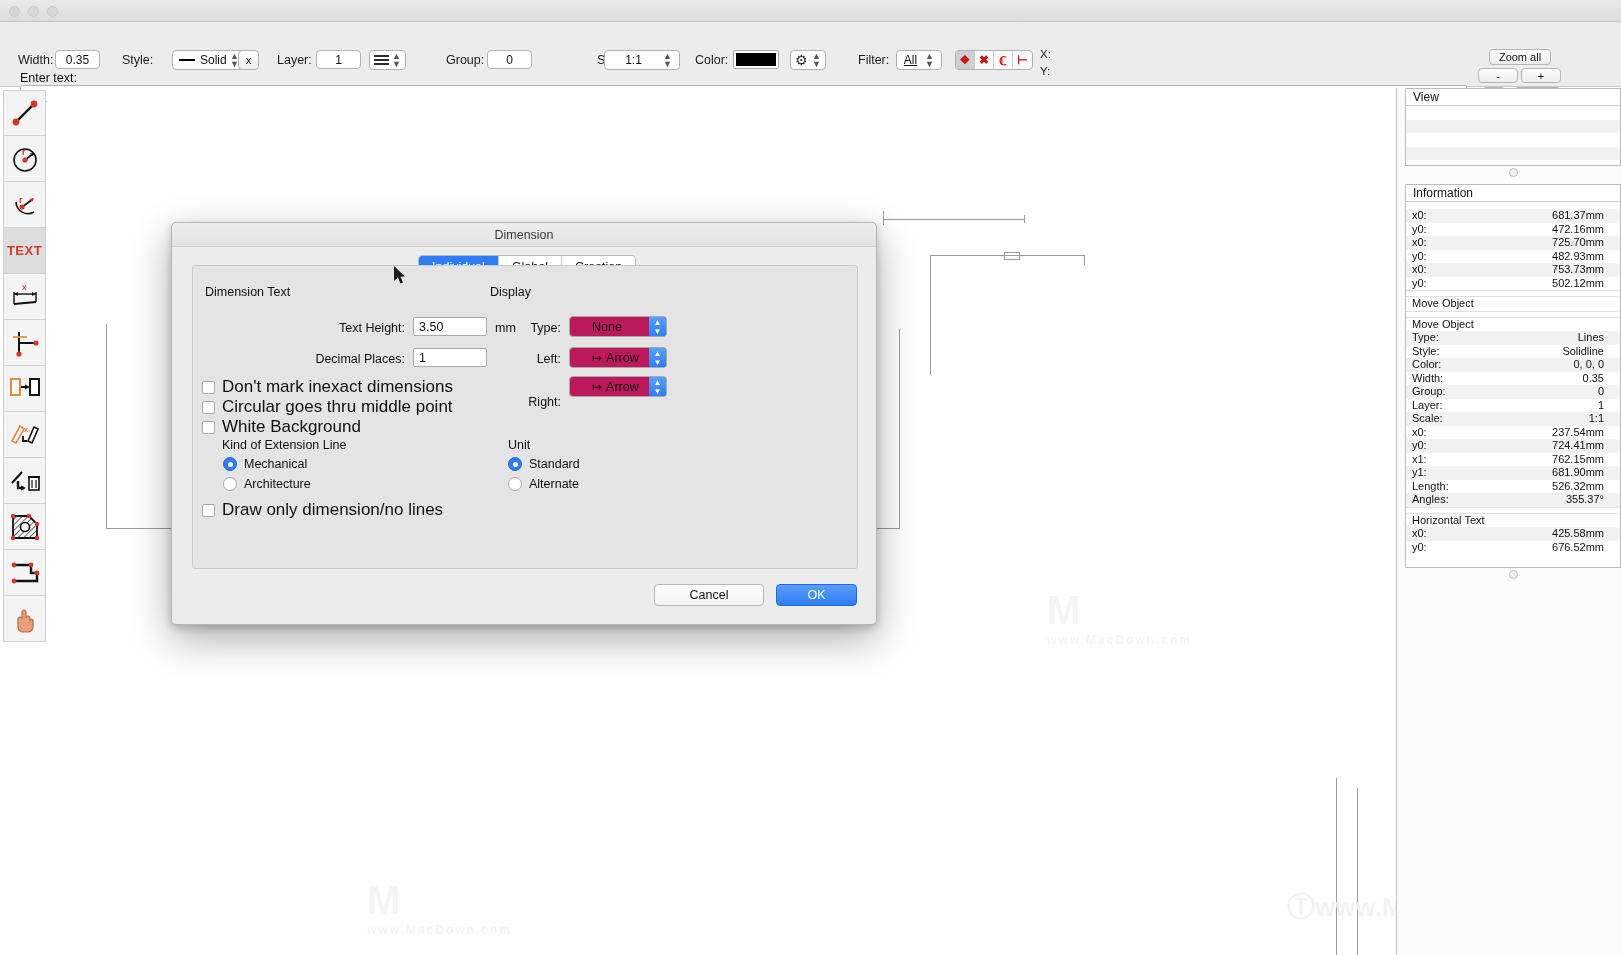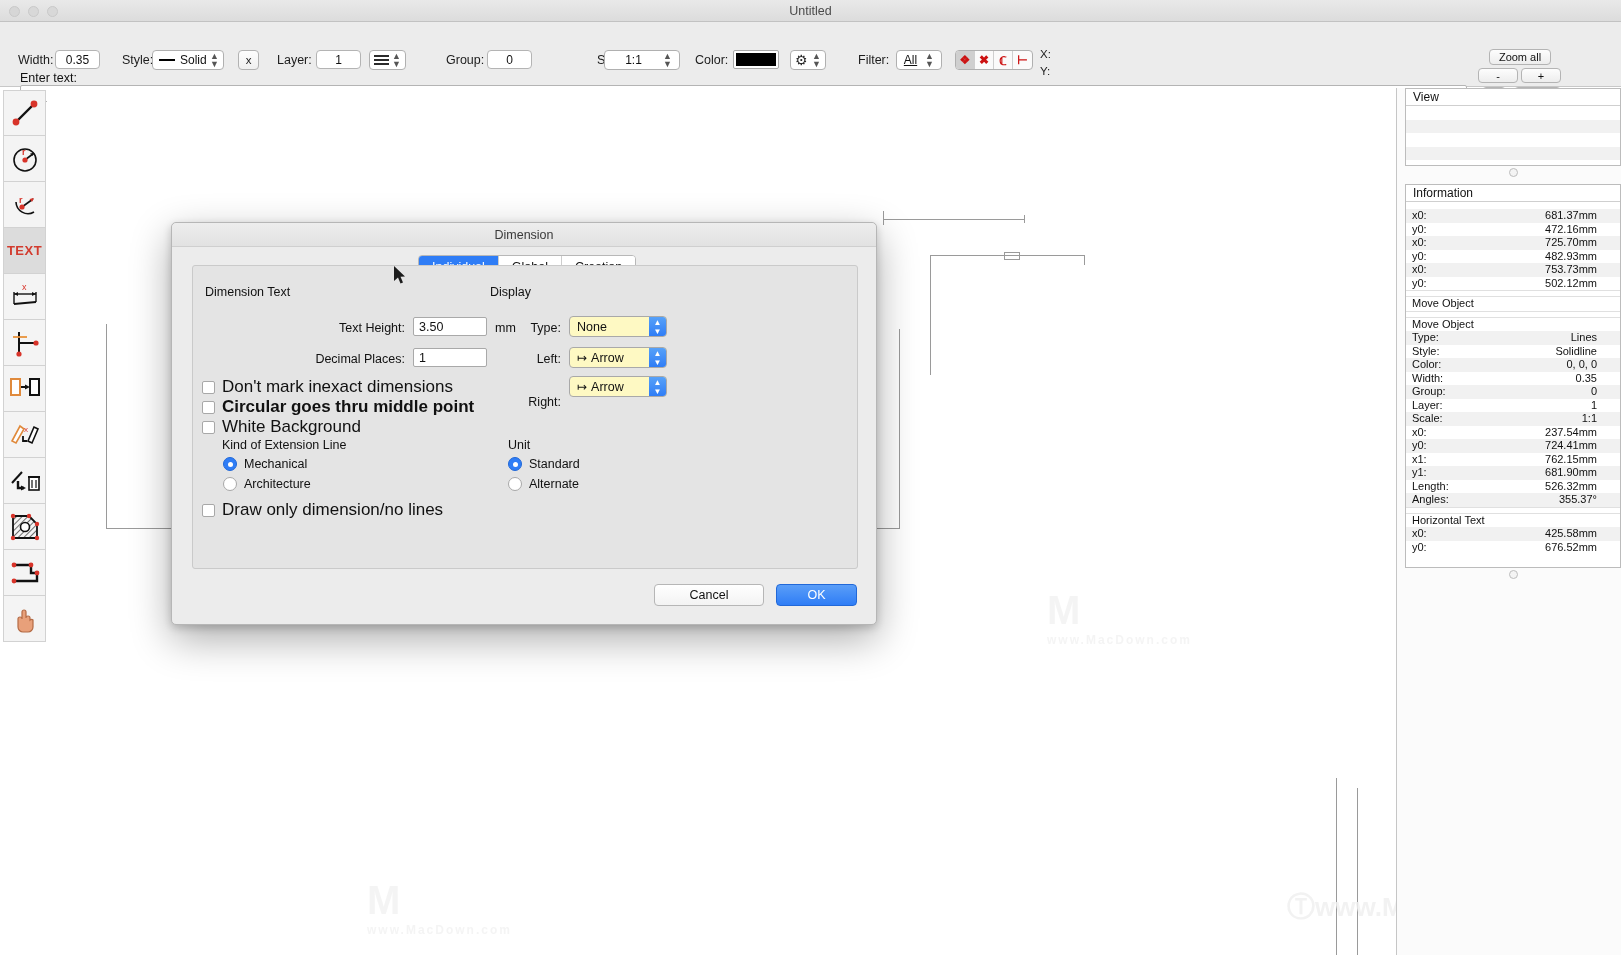--- a/index.html
+++ b/index.html
@@ -130,21 +130,21 @@
     position:absolute; left:8px; width:216px;
     background:#fff; border:1px solid #bcbcbc;
   }
   .panel-head {
     height:17px; line-height:16px; padding-left:7px;
     font-size:12px; background:#fff; border-bottom:1px solid #cfcfcf;
   }
   .panel-body { background:#fff; }
   .zebra-row {
     height:13.5px; line-height:13px; font-size:11px;
-    padding:0 23px 0 6px; display:flex; justify-content:space-between;
+    padding:0 16px 0 6px; display:flex; justify-content:space-between;
     white-space:nowrap;
   }
   .zebra-row.alt { background:#f1f1f1; }
   .zebra-row .k { color:#111; }
   .zebra-row .v { color:#111; }
   .sep-row { height:7px; background:#fff; border-top:1px solid #e0e0e0;
              border-bottom:1px solid #e0e0e0; }
   .grip {
     position:absolute; width:216px; left:8px; height:10px;
     display:flex; align-items:center; justify-content:center;
@@ -200,23 +200,23 @@
            font-size:12.5px; }
   .radio {
     width:14px; height:14px; border-radius:50%; background:#fff;
     border:1px solid #a8a8a8; display:inline-flex; flex:none;
     align-items:center; justify-content:center;
   }
   .radio.on { background:#2f7df6; border-color:#2168d8; }
   .radio.on::after { content:''; width:5px; height:5px; border-radius:50%;
                      background:#fff; display:block; }
   .popup {
-    position:absolute; height:21px; background:#fef9c3;
+    position:absolute; height:21px; background:#be185d;
     border:1px solid #a9a9a9; border-radius:4px;
-    display:flex; align-items:center; padding-left:7px; font-size:12.5px;
+    display:flex; align-items:center; padding-left:22px; font-size:12.5px;
     overflow:hidden;
   }
   .popup .arrows {
     position:absolute; right:0; top:0; width:17px; height:100%;
     background:linear-gradient(#57a1f8,#2f7df6);
     color:#fff; font-size:8px; line-height:9px;
     display:flex; flex-direction:column; align-items:center;
     justify-content:center;
   }
   .arrow-glyph { display:inline-block; margin-right:4px; font-size:12px;
@@ -235,29 +235,28 @@
 <body>
 
 <div id="app">
 
   <div class="titlebar">
     <div class="traffic">
       <div class="light l1"></div>
       <div class="light"></div>
       <div class="light"></div>
     </div>
-    <div class="title-text">Untitled</div>
   </div>
 
   <div class="toolbar">
     <div class="tb-label" style="left:18px; top:31px;">Width:</div>
     <div class="tb-field" style="left:55px; top:28px; width:45px;">0.35</div>
 
     <div class="tb-label" style="left:122px; top:31px;">Style:</div>
-    <div class="tb-pop" style="left:152px; top:28px; width:72px;">
+    <div class="tb-pop" style="left:172px; top:28px; width:72px;">
       <span class="solid-dash"></span>
       <span>Solid</span>
       <span class="stepper">
           <i>▲</i>
           <i>▼</i>
         </span>
     </div>
     <div class="tb-btn" style="left:238px; top:28px; width:21px; height:20px;">x</div>
 
     <div class="tb-label" style="left:277px; top:31px;">Layer:</div>
@@ -612,21 +611,21 @@
       <div class="tf" style="left:220px; top:51px; width:74px;">3.50</div>
       <div class="unitlbl" style="left:302px; top:55px;">mm</div>
 
       <div class="fld-label" style="left:80px; top:86px; width:132px;">Decimal Places:</div>
       <div class="tf" style="left:220px; top:82px; width:74px;">1</div>
 
       <div class="cbrow" style="left:9px; top:111px;">
         <span class="cbox"></span>
         <span>Don't mark inexact dimensions</span>
       </div>
-      <div class="cbrow" style="left:9px; top:131px;font-weight:bold;">
+      <div class="cbrow" style="left:9px; top:131px;">
         <span class="cbox"></span>
         <span>Circular goes thru middle point</span>
       </div>
       <div class="cbrow" style="left:9px; top:151px;">
         <span class="cbox"></span>
         <span>White Background</span>
       </div>
 
       <div class="grp-label" style="left:29px; top:172px;">Kind of Extension Line</div>
 

